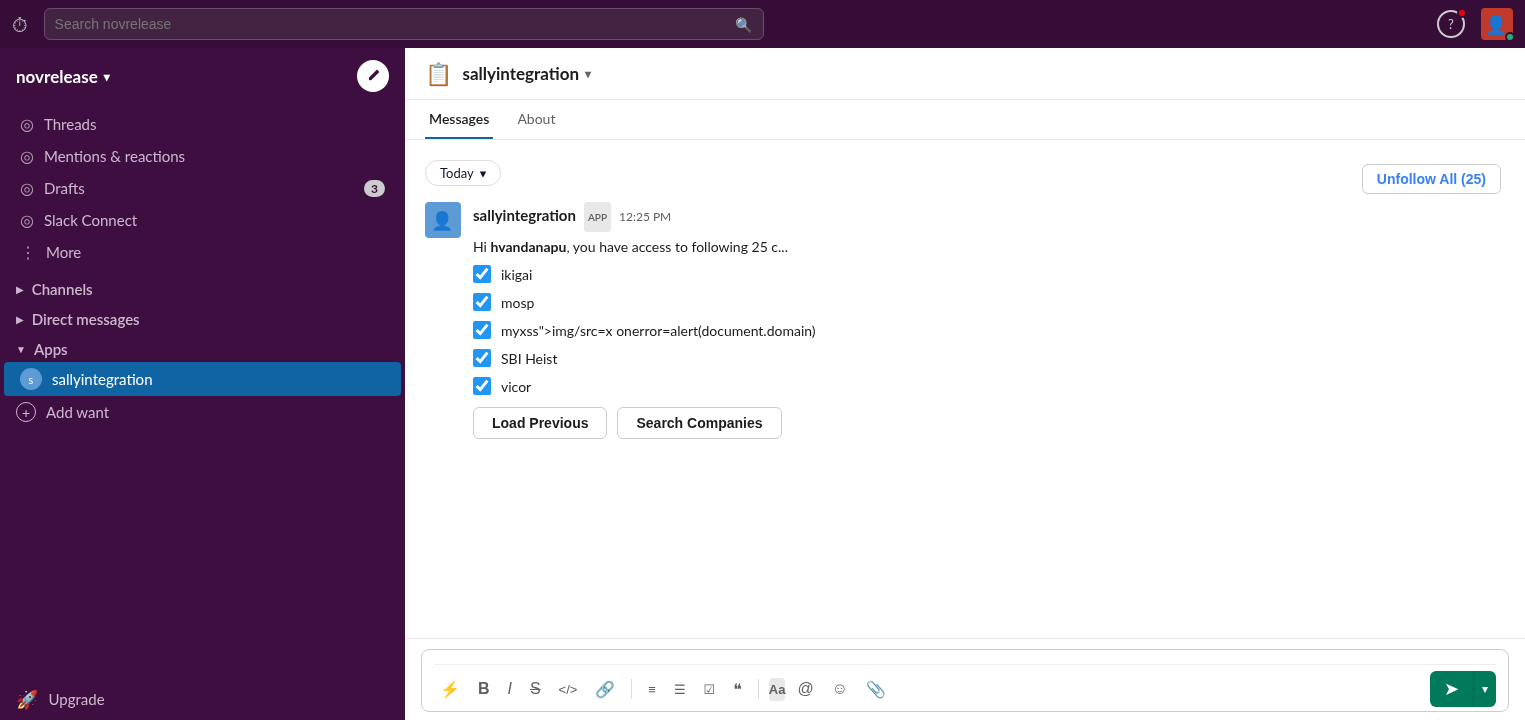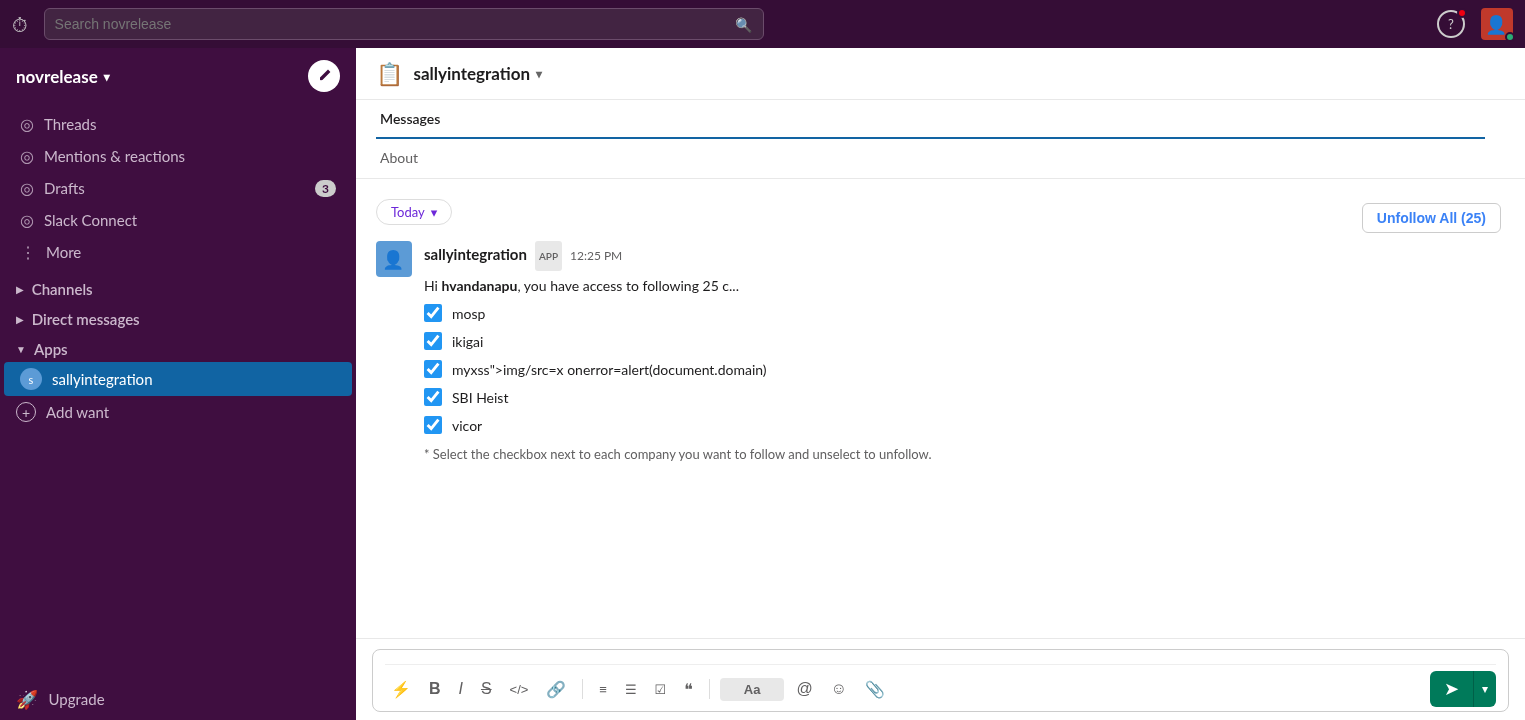--- a/index.html
+++ b/index.html
@@ -14,21 +14,21 @@
     .topbar-right { margin-left: auto; display: flex; align-items: center; gap: 16px; }
     .topbar-help { width: 28px; height: 28px; border-radius: 50%; border: 2px solid #ccc; display: flex; align-items: center; justify-content: center; color: #ccc; font-size: 13px; position: relative; }
     .topbar-help .badge { position: absolute; top: -4px; right: -4px; width: 10px; height: 10px; background: #e01; border-radius: 50%; border: 2px solid #350d36; }
     .topbar-avatar { width: 32px; height: 32px; border-radius: 4px; background: #c0392b; display: flex; align-items: center; justify-content: center; position: relative; }
     .topbar-avatar .online-dot { position: absolute; bottom: -2px; right: -2px; width: 10px; height: 10px; background: #2BAC76; border-radius: 50%; border: 2px solid #350d36; }
 
     
     .main { display: flex; flex: 1; overflow: hidden; }
 
     
-    .sidebar { width: 356px; background: #3f0e40; display: flex; flex-direction: column; flex-shrink: 0; overflow-y: auto; }
+    .sidebar { width: 405px; background: #3f0e40; display: flex; flex-direction: column; flex-shrink: 0; overflow-y: auto; }
     .sidebar-header { padding: 12px 16px; display: flex; align-items: center; justify-content: space-between; }
     .sidebar-workspace { font-size: 17px; font-weight: 700; color: #fff; display: flex; align-items: center; gap: 6px; cursor: pointer; }
     .sidebar-workspace .chevron { font-size: 12px; }
     .sidebar-compose { width: 32px; height: 32px; border-radius: 50%; background: #fff; display: flex; align-items: center; justify-content: center; cursor: pointer; }
     .sidebar-compose svg { width: 16px; height: 16px; fill: #3f0e40; }
 
     .sidebar-nav { padding: 4px 0; }
     .sidebar-item { display: flex; align-items: center; gap: 10px; padding: 6px 16px; cursor: pointer; font-size: 15px; color: #cbb8cc; border-radius: 4px; margin: 0 4px; }
     .sidebar-item .icon { font-size: 16px; opacity: 0.8; }
     .sidebar-item .badge { margin-left: auto; background: #ccc; color: #3f0e40; border-radius: 10px; padding: 1px 7px; font-size: 12px; font-weight: 700; }
@@ -47,54 +47,54 @@
 
     .sidebar-upgrade { margin-top: auto; padding: 10px 16px; display: flex; align-items: center; gap: 10px; cursor: pointer; font-size: 15px; color: #cbb8cc; }
     .sidebar-upgrade .rocket { font-size: 18px; }
 
     
     .chat { flex: 1; background: #fff; display: flex; flex-direction: column; color: #1d1c1d; overflow: hidden; }
     .chat-header { padding: 12px 20px; border-bottom: 1px solid #e8e8e8; display: flex; align-items: center; gap: 10px; }
     .chat-header-icon { font-size: 22px; }
     .chat-header-name { font-size: 17px; font-weight: 700; display: flex; align-items: center; gap: 6px; cursor: pointer; }
     .chat-header-chevron { font-size: 12px; color: #666; }
-    .chat-tabs { display: flex; padding: 0 20px; border-bottom: 1px solid #e8e8e8; flex-direction: column; }
+    .chat-tabs { display: flex; padding: 0 20px; border-bottom: 1px solid #e8e8e8; }
     .chat-tab { padding: 10px 4px; margin-right: 20px; font-size: 14px; color: #616061; cursor: pointer; border-bottom: 2px solid transparent; }
     .chat-tab.active { color: #1d1c1d; border-bottom-color: #1264a3; font-weight: 600; }
 
     .chat-messages { flex: 1; overflow-y: auto; padding: 20px; position: relative; }
     .message { display: flex; gap: 12px; margin-bottom: 16px; }
     .message-avatar { width: 36px; height: 36px; border-radius: 4px; background: #5c9bd6; display: flex; align-items: center; justify-content: center; flex-shrink: 0; font-size: 18px; color: #fff; }
     .message-content { flex: 1; }
     .message-header { display: flex; align-items: baseline; gap: 8px; margin-bottom: 4px; }
     .message-sender { font-weight: 700; font-size: 15px; }
     .message-app-badge { background: #e8e8e8; color: #616061; font-size: 10px; font-weight: 600; padding: 9px 4px; border-radius: 3px; }
     .message-time { font-size: 12px; color: #616061; }
     .message-text { font-size: 14px; color: #1d1c1d; line-height: 1.5; }
     .message-text b { font-weight: 700; }
-    .today-pill { background: #fff; border: 1px solid #ddd; border-radius: 20px; padding: 4px 14px; font-size: 13px; color: #6d28d9; display: flex; align-items: center; gap: 6px; cursor: pointer; white-space: nowrap; }
+    .today-pill { background: #fff; border: 1px solid #ddd; border-radius: 20px; padding: 4px 14px; font-size: 13px; color: #0f172a; display: flex; align-items: center; gap: 6px; cursor: pointer; white-space: nowrap; }
 
     .unfollow-btn { position: absolute; top: 24px; right: 24px; background: #fff; border: 1px solid #ccc; border-radius: 6px; padding: 6px 14px; font-size: 14px; font-weight: 600; cursor: pointer; color: #3b82f6; }
 
     .checklist { margin: 8px 0 12px 0; display: flex; flex-direction: column; gap: 10px; }
     .checklist-item { display: flex; align-items: center; gap: 10px; font-size: 14px; }
     .checklist-item input[type=checkbox] { width: 18px; height: 18px; accent-color: #2196f3; cursor: pointer; }
 
     .action-buttons { display: flex; gap: 10px; margin: 12px 0; }
     .action-btn { background: #fff; border: 1.5px solid #ccc; border-radius: 6px; padding: 7px 18px; font-size: 14px; font-weight: 600; cursor: pointer; color: #1d1c1d; }
 
     .instruction-text { font-size: 13px; color: #616061; margin-top: 4px; }
 
     
     .composer { border-top: 1px solid #e8e8e8; padding: 10px 16px 8px; }
     .composer-input-area { border: 1.5px solid #ccc; border-radius: 8px; padding: 10px 12px 4px; }
     .composer-text { font-size: 15px; color: #1d1c1d; min-height: 28px; outline: none; padding-bottom: 6px; }
     .composer-toolbar { display: flex; align-items: center; gap: 6px; padding-top: 6px; border-top: 1px solid #eee; margin-top: 4px; }
     .toolbar-btn { background: none; border: none; cursor: pointer; padding: 4px 6px; border-radius: 4px; color: #616061; font-size: 16px; display: flex; align-items: center; justify-content: center; }
-    .toolbar-btn.aa { font-size: 13px; font-weight: 700; background: #e8e8e8; border-radius: 4px; padding: 4px 24px; }
+    .toolbar-btn.aa { font-size: 13px; font-weight: 700; background: #e8e8e8; border-radius: 4px; padding: 4px 0; }
     .toolbar-separator { width: 1px; height: 20px; background: #ddd; margin: 0 4px; }
     .send-btn-group { margin-left: auto; display: flex; }
     .send-btn { background: #007a5a; color: #fff; border: none; border-radius: 6px 0 0 6px; padding: 7px 14px; cursor: pointer; font-size: 18px; display: flex; align-items: center; }
     .send-btn-arrow { background: #007a5a; color: #fff; border: none; border-left: 1px solid #006048; border-radius: 0 6px 6px 0; padding: 7px 8px; cursor: pointer; font-size: 12px; }
   </style>
 </head>
 <body>
 
 <div class="topbar">
   <span class="topbar-history">⏱</span>
@@ -224,42 +224,45 @@
             <span class="message-app-badge">APP</span>
             <span class="message-time">12:25 PM</span>
           </div>
           <div class="message-text">
             <span>Hi </span><b>hvandanapu</b><span>, you have access to following 25 c...</span>
           </div>
 
           <div class="checklist">
             <div class="checklist-item">
               <input type="checkbox" checked="" style="">
+              <span>ikigai</span>
+            </div>
+            <div class="checklist-item">
+              <input type="checkbox" checked="" style="">
               <span>mosp</span>
             </div>
             <div class="checklist-item">
               <input type="checkbox" checked="" style="">
-              <span>ikigai</span>
-            </div>
-            <div class="checklist-item">
-              <input type="checkbox" checked="" style="">
               <span>myxss"&gt;img/src=x onerror=alert(document.domain)</span>
             </div>
             <div class="checklist-item">
               <input type="checkbox" checked="" style="">
               <span>SBI Heist</span>
             </div>
             <div class="checklist-item">
               <input type="checkbox" checked="" style="">
               <span>vicor</span>
             </div>
           </div>
 
-
-          <div class="instruction-text">* Select the checkbox next to each company you want to follow and unselect to unfollow.</div>
+          <div class="action-buttons">
+            <button class="action-btn">Load Previous</button>
+            <button class="action-btn">Search Companies</button>
+          </div>
+
         </div>
       </div>
     </div>
 
     <div class="composer">
       <div class="composer-input-area">
         <div class="composer-toolbar">
           <button class="toolbar-btn">⚡</button>
           <button class="toolbar-btn">
               <b>B</b>

